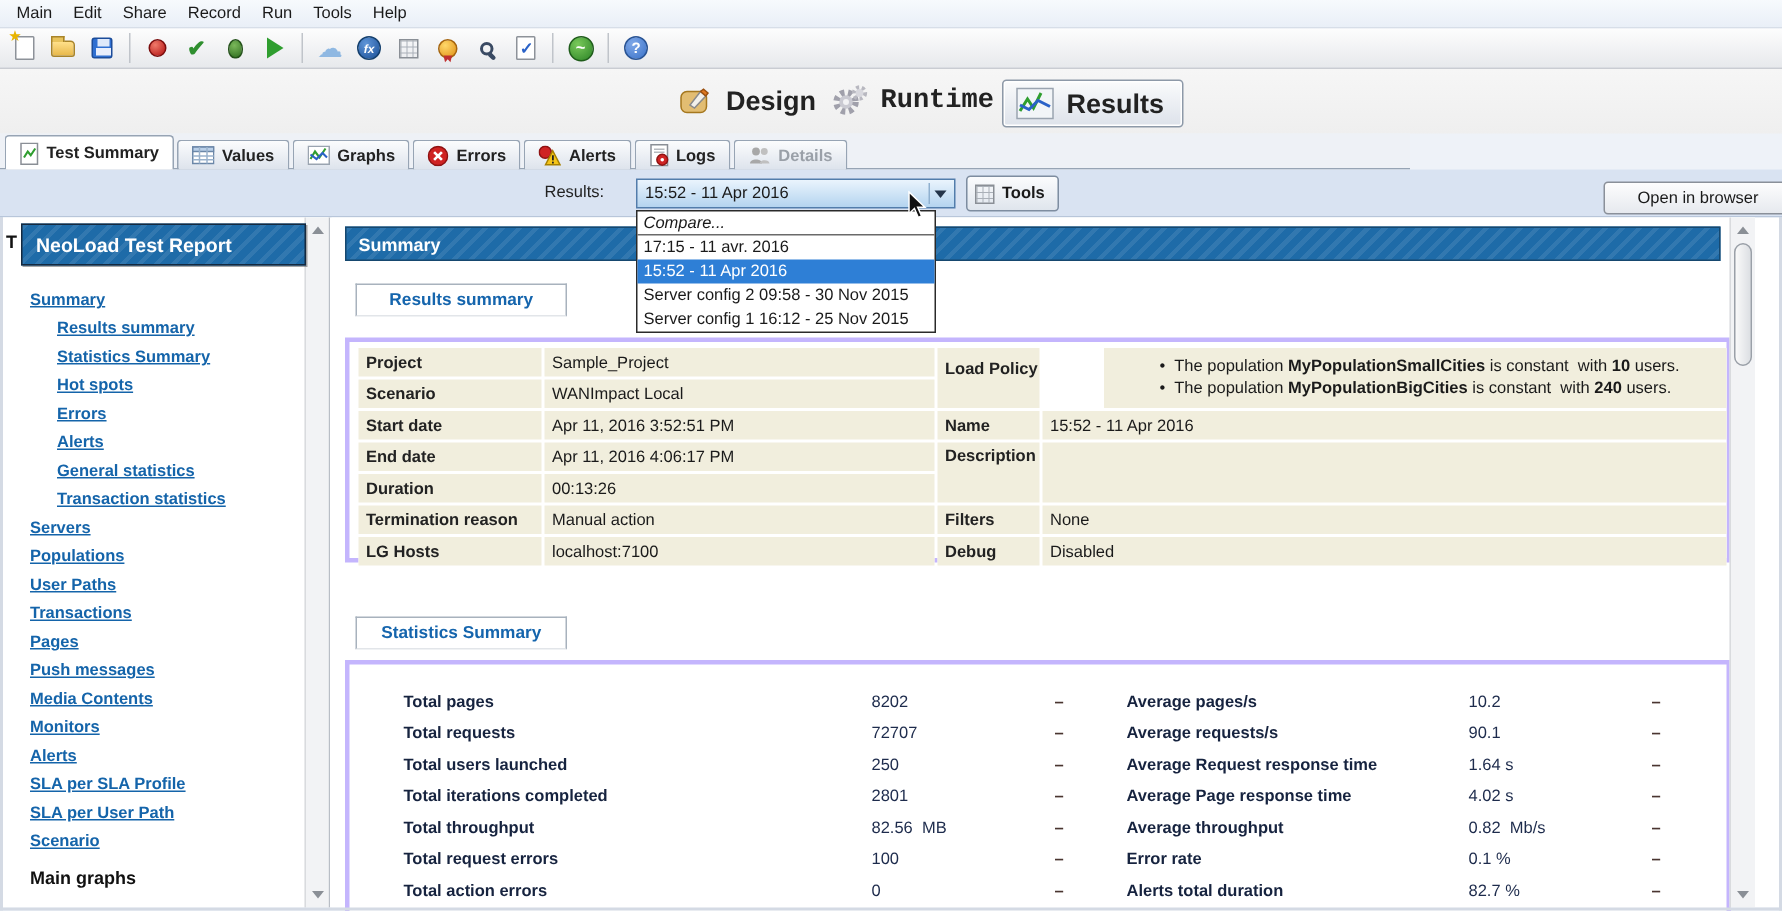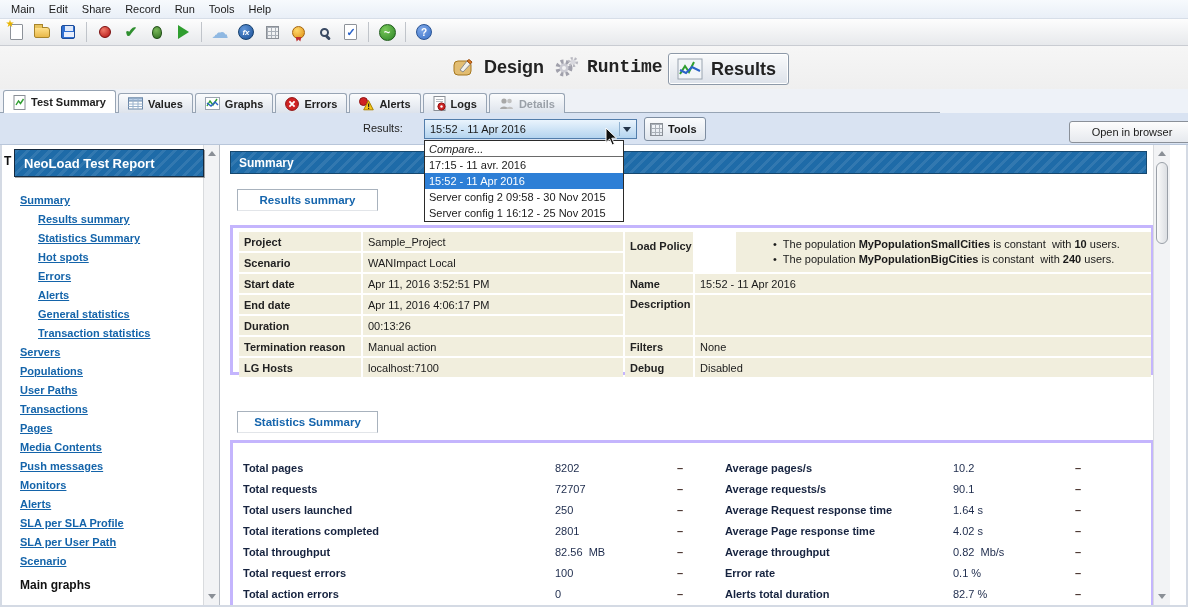--- a/index.html
+++ b/index.html
@@ -166,21 +166,21 @@
     grid-template-columns:122px 1fr; grid-auto-rows:19px; }
   #igrid-right { left:392px; width:526px; grid-template-columns:68px 1fr;
     grid-template-rows:40px 19px 40px 19px 19px; }
   .cell { background:#f1eedd; display:flex; align-items:center; padding-left:5px;
     overflow:hidden; white-space:pre; }
   .cell.lbl { font-weight:bold; color:#222; }
   .cell.tall { flex-direction:column; align-items:flex-start; justify-content:center;margin-left:41px; }
   .lp-line { white-space:pre; padding-left:32px; line-height:15px; }
   .b-dot { margin-right:6px; }
   
-  .stat-col { position:absolute; top:14px; display:grid; grid-auto-rows:21px; }
+  .stat-col { position:absolute; top:14px; display:grid; grid-auto-rows:21px;margin-left:26px; }
   #stat-left { left:10px; width:455px; grid-template-columns:312px 122px 1fr; }
   #stat-right { left:492px; width:420px; grid-template-columns:228px 122px 1fr; }
   .st-lbl { font-weight:bold; color:#16233f; display:flex; align-items:center; }
   .st-val { color:#1d2b4c; display:flex; align-items:center; white-space:pre; }
   .st-dash { color:#4a3530; font-weight:bold; display:flex; align-items:center; }
   
   #frame-left { position:absolute; left:0; top:145px; width:2px; height:462px; background:#d4dae4; }
   #frame-right { position:absolute; right:0; top:145px; width:2px; height:462px; background:#d4dae4; }
   #frame-bottom { position:absolute; left:0; top:605px; width:1188px; height:2px; background:#d4dae4; }
   svg { display:block; }
@@ -403,22 +403,22 @@
       <a class="lvl2">Hot spots</a>
       <a class="lvl2">Errors</a>
       <a class="lvl2">Alerts</a>
       <a class="lvl2">General statistics</a>
       <a class="lvl2">Transaction statistics</a>
       <a class="lvl1">Servers</a>
       <a class="lvl1">Populations</a>
       <a class="lvl1">User Paths</a>
       <a class="lvl1">Transactions</a>
       <a class="lvl1">Pages</a>
+      <a class="lvl1">Push messages</a>
       <a class="lvl1">Media Contents</a>
-      <a class="lvl1">Push messages</a>
       <a class="lvl1">Monitors</a>
       <a class="lvl1">Alerts</a>
       <a class="lvl1">SLA per SLA Profile</a>
       <a class="lvl1">SLA per User Path</a>
       <a class="lvl1">Scenario</a>
       <div id="sb-footer">Main graphs</div>
     </div>
     <div class="sbar" id="sb-scroll">
       <span class="arr up"></span>
       <span class="arr down"></span>

